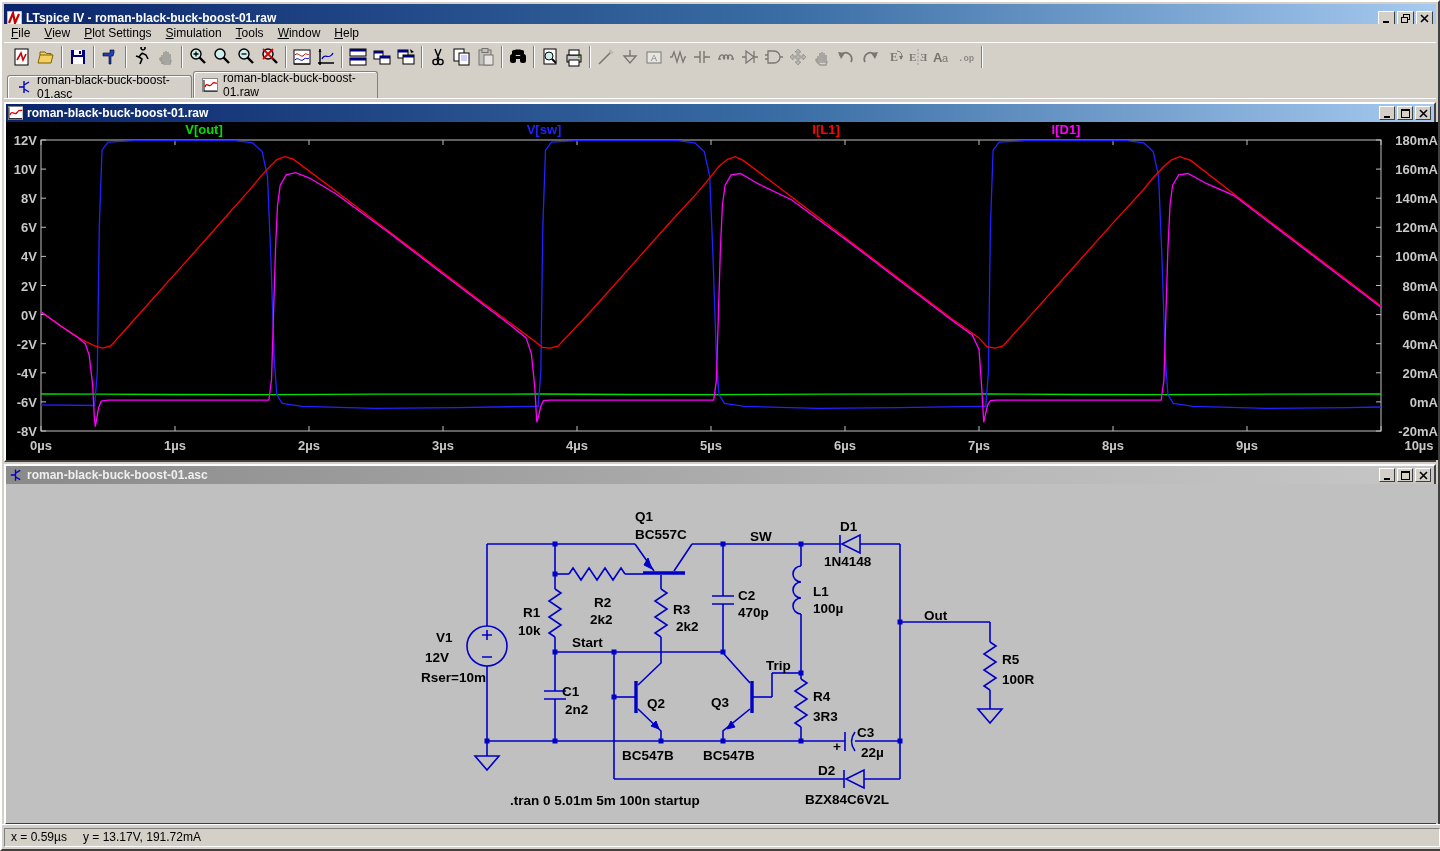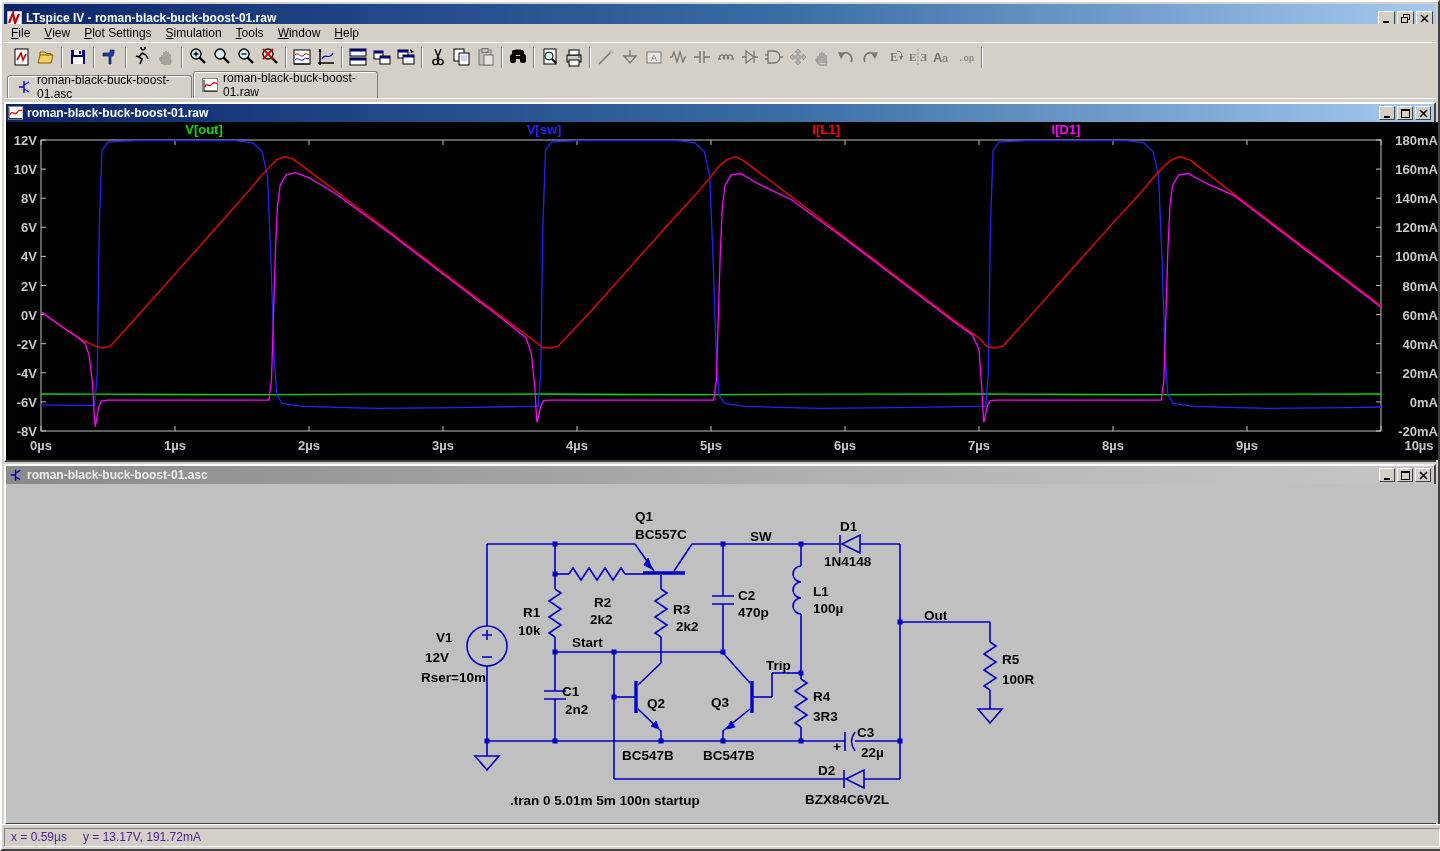--- a/index.html
+++ b/index.html
@@ -52,21 +52,21 @@
   .childbar .cicon { width:15px; height:14px; margin:0 4px 0 2px; }
   .childbar .winbtn { width:16px; height:14px; }
 
   #plot-svg { position:absolute; left:0; top:18px; width:1432px; height:338px; display:block; background:#000; }
   #sch-svg  { position:absolute; left:0; top:18px; width:1432px; height:339px; display:block; background:#C0C0C0; }
 
   
   #statusbar { position:absolute; left:0; bottom:0; width:1440px; height:25px; background:#D4D0C8;
     border-top:1px solid #ffffff; display:flex; align-items:center; }
   #statusbar .panel { margin:2px 2px; height:19px; flex:1; border:1px solid; border-color:#808080 #ffffff #ffffff #808080;
-    display:flex; align-items:center; font-size:12px; color:#4c1d95; padding-left:6px; gap:16px; }
+    display:flex; align-items:center; font-size:12px; color:#000000; padding-left:6px; gap:16px; }
 </style>
 </head>
 <body>
 
 <div id="frame">
 
   <div id="titlebar">
     <svg class="appicon" viewBox="0 0 15 15">
       <rect x="0" y="0" width="15" height="15" fill="#fff" stroke="#808080"></rect>
       <path d="M2,12 L6,2 L8,12 L12,3" stroke="#CC0000" stroke-width="2.2" fill="none"></path>

